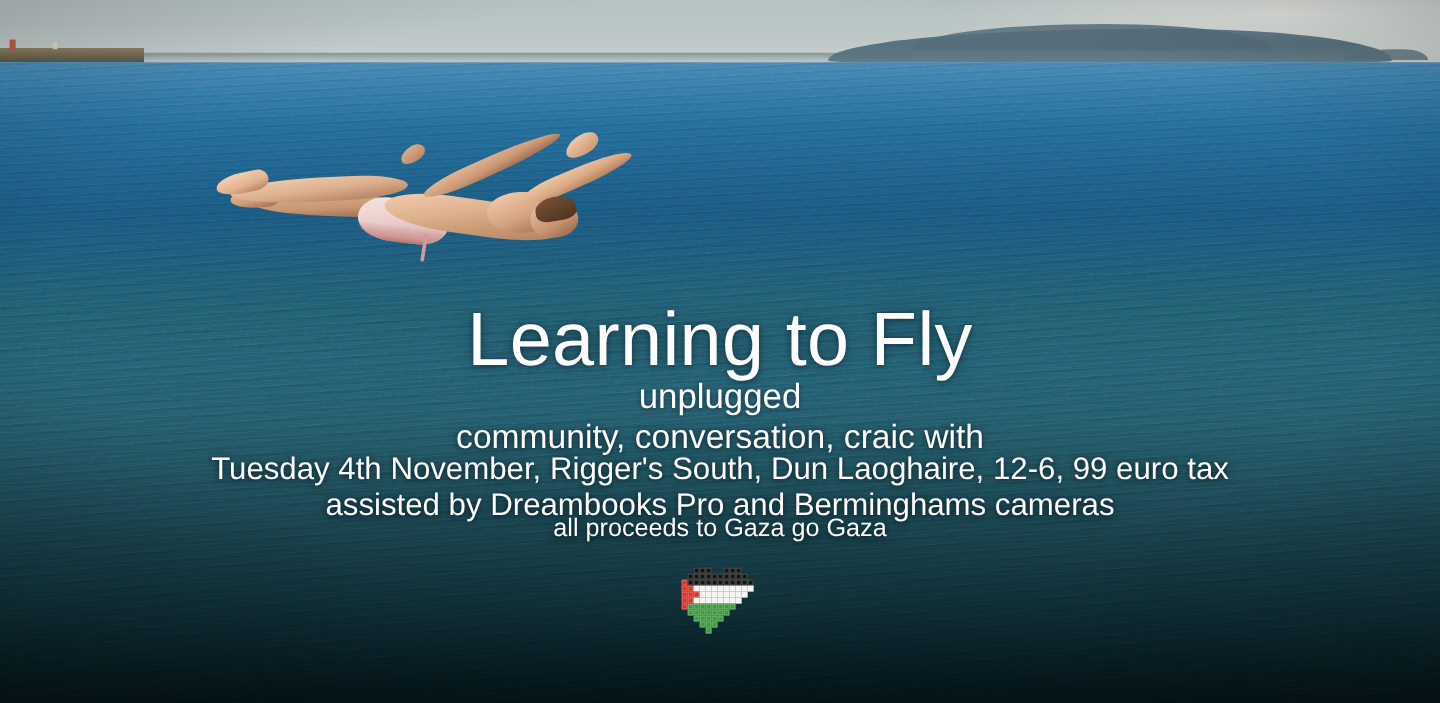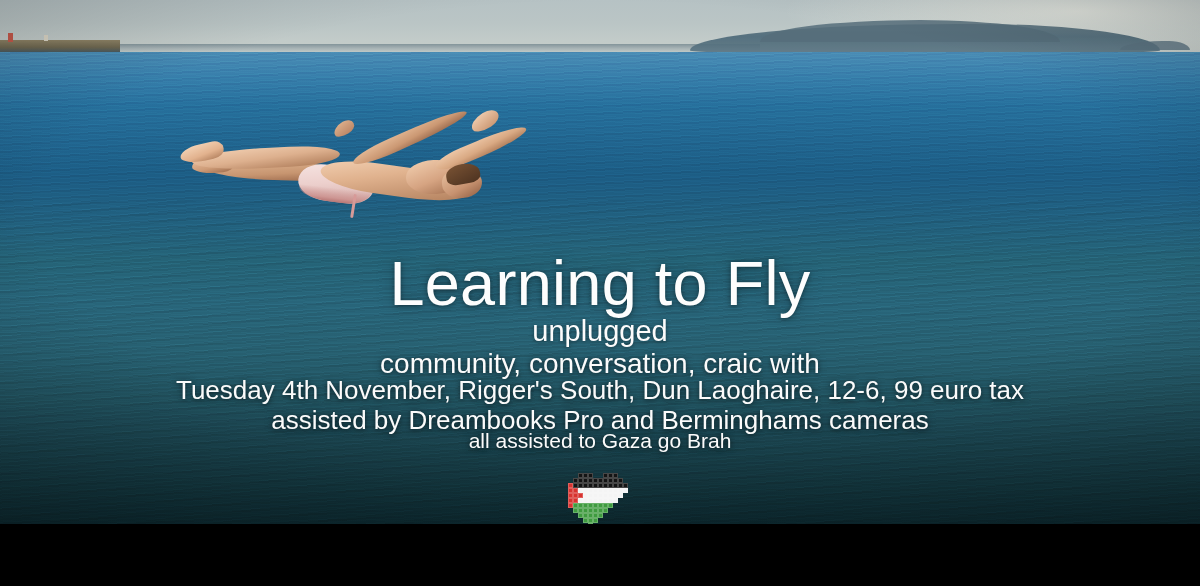--- a/index.html
+++ b/index.html
@@ -8,21 +8,21 @@
     padding: 0;
     background: #000;
   }
   body {
     font-family: "Liberation Sans", sans-serif;
   }
 
   #poster {
     position: relative;
     width: 1200px;
-    height: 524px;
+    height: 586px;
     overflow: hidden;
     background: #d946ef;
   }
 
   
   .sky {
     position: absolute;
     left: 0; top: 0;
     width: 1200px;
     height: 56px;
@@ -382,21 +382,21 @@
   </div>
 
   <div class="vignette"></div>
 
   <div class="copy">
     <div class="title">Learning to Fly</div>
     <div class="subtitle">unplugged</div>
     <div class="line line-1">community, conversation, craic with</div>
     <div class="line line-2">Tuesday 4th November, Rigger's South, Dun Laoghaire, 12-6, 99 euro tax</div>
     <div class="line line-3">assisted by Dreambooks Pro and Berminghams cameras</div>
-    <div class="line line-4">all assisted to Gaza go Brah</div>
+    <div class="line line-4">all proceeds to Gaza go Gaza</div>
   </div>
 
   <div class="heart-wrap">
     <div class="heart-grid" id="heart-grid">
         <div class="px px-k" style="left: 10px; top: 0px; width: 5px; height: 5px;"></div>
         <div class="px px-k" style="left: 15px; top: 0px; width: 5px; height: 5px;"></div>
         <div class="px px-k" style="left: 20px; top: 0px; width: 5px; height: 5px;"></div>
         <div class="px px-k" style="left: 35px; top: 0px; width: 5px; height: 5px;"></div>
         <div class="px px-k" style="left: 40px; top: 0px; width: 5px; height: 5px;"></div>
         <div class="px px-k" style="left: 45px; top: 0px; width: 5px; height: 5px;"></div>

